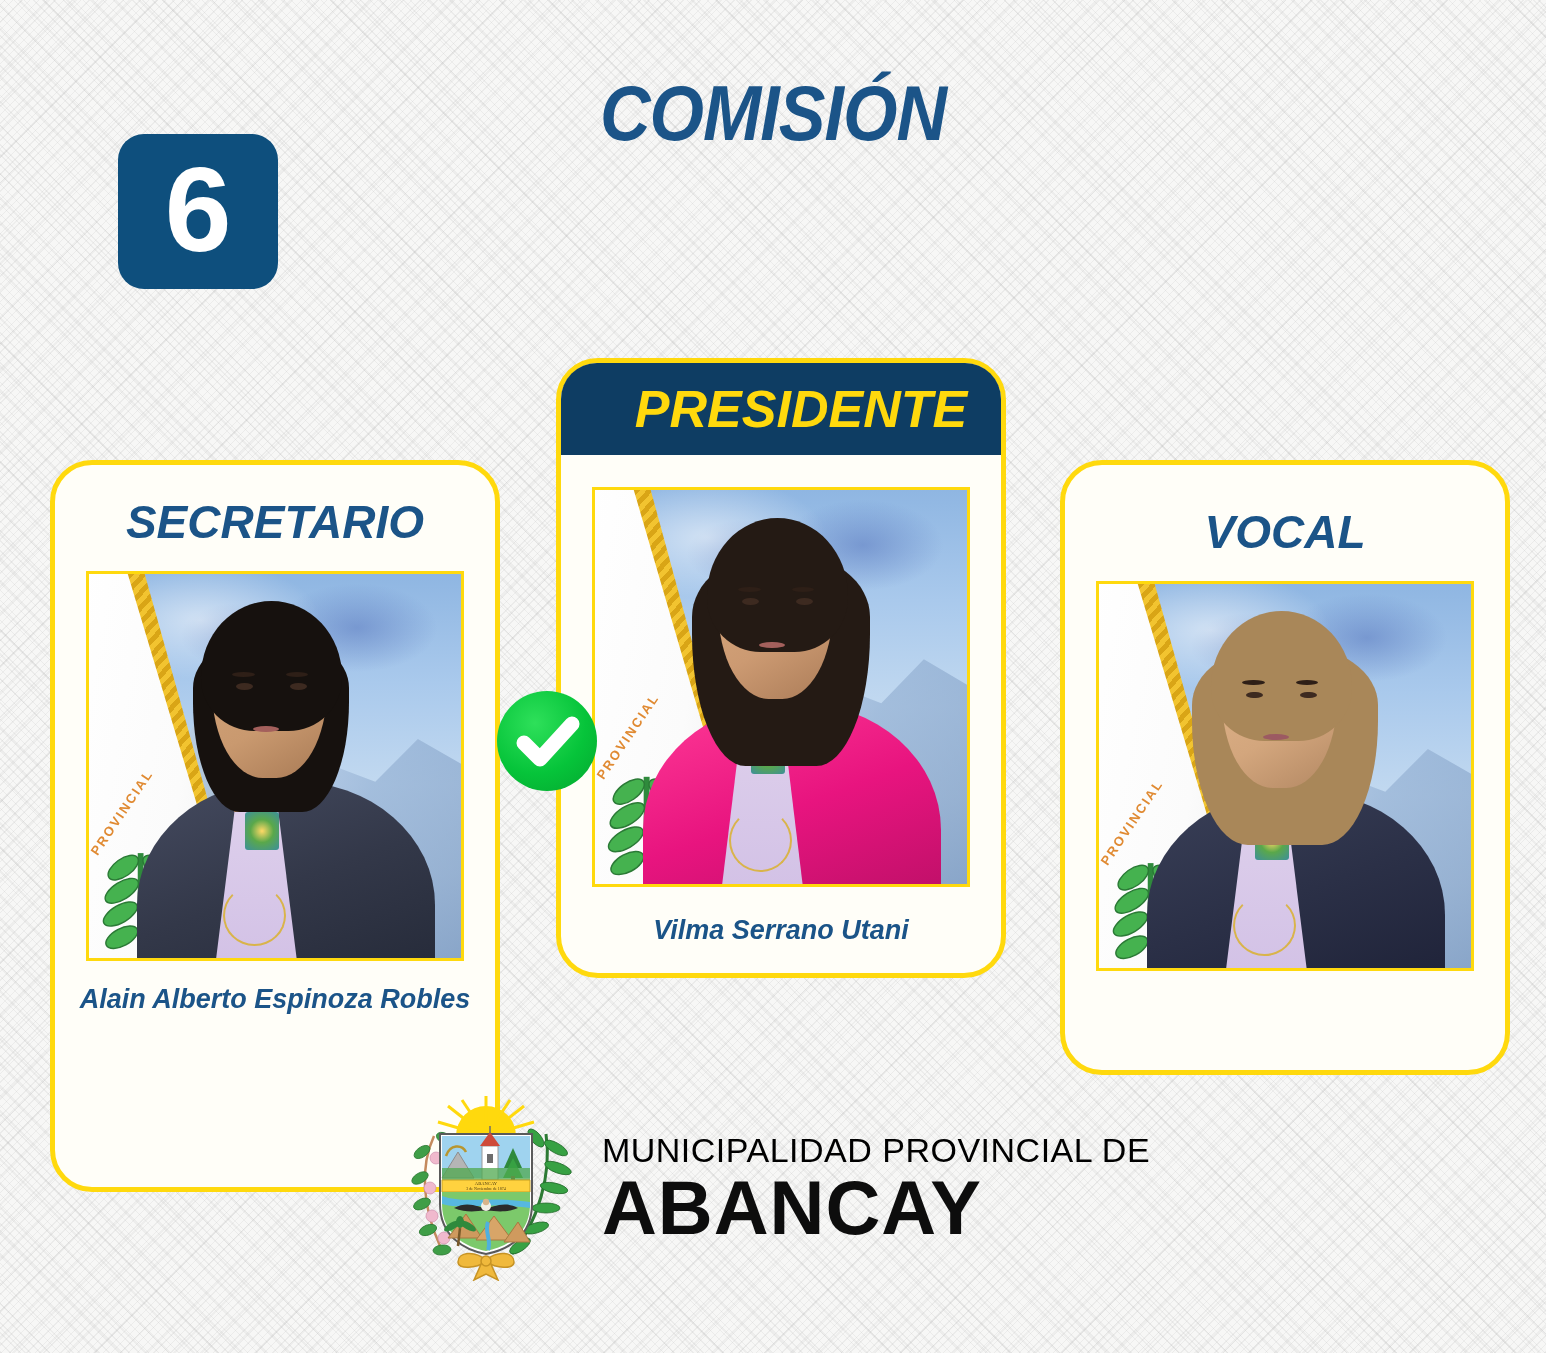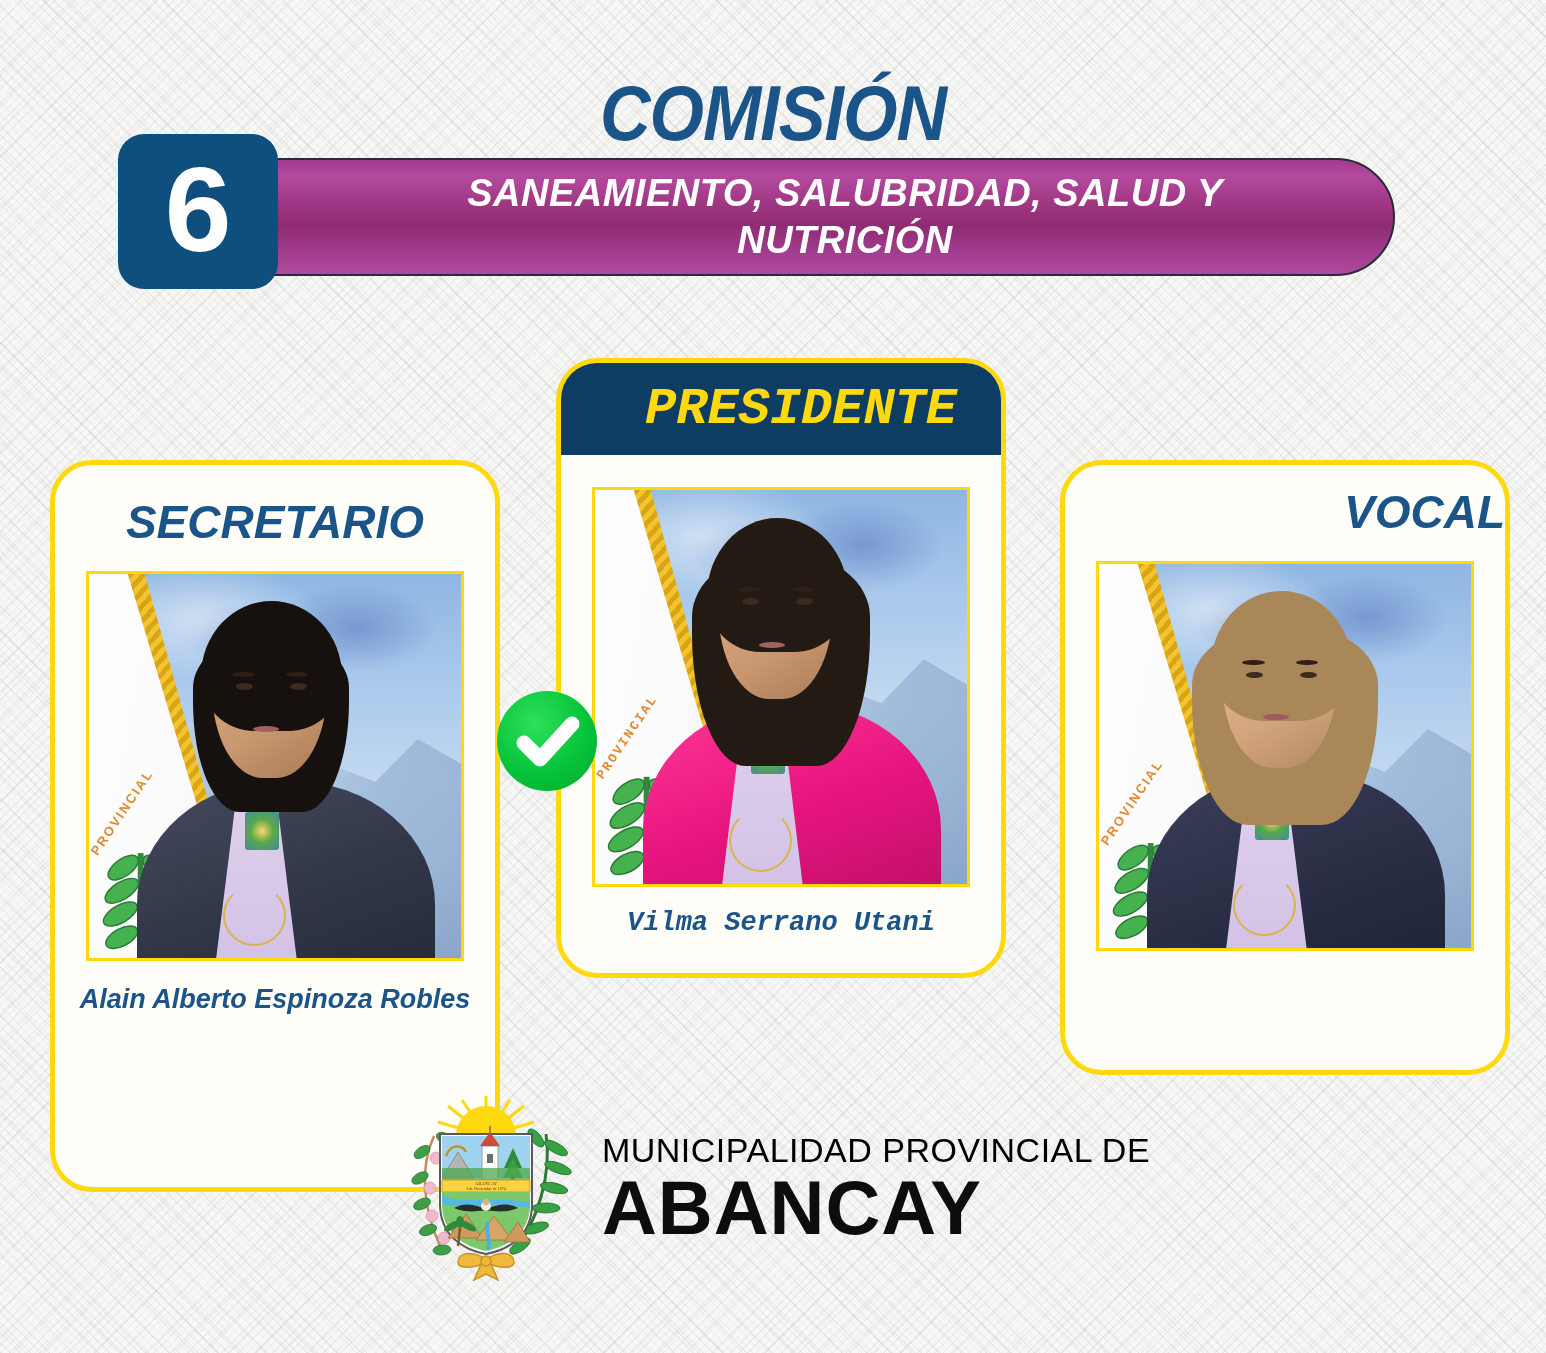--- a/index.html
+++ b/index.html
@@ -307,24 +307,20 @@
 <body>
 
 <div id="header-area">
 
   <div id="comision-title">COMISIÓN</div>
 
   <div id="number-badge">
     <div id="number-badge-value">6</div>
   </div>
 
-  <div id="topic-pill">
-    <div id="topic-pill-label">SANEAMIENTO, SALUBRIDAD, SALUD Y
-NUTRICIÓN</div>
-  </div>
 
 </div>
 
 <div id="cards-row">
 
   <div class="member-card" style="left:50px; top:130px; width:450px; height:732px;">
     <div class="role-label" style="margin-top:30px;">SECRETARIO</div>
 
     <div class="photo-frame" style="margin:22px auto 0; width:378px; height:390px;">
       <div class="photo-bg"></div>
@@ -358,21 +354,21 @@
         <div class="brow" style="left:53%;  top:25.5%;"></div>
         <div class="eye" style="left:39.5%; top:28.5%;"></div>
         <div class="eye" style="left:54%;  top:28.5%;"></div>
         <div class="mouth" style="left:44%; top:39.5%;"></div>
       </div>
     </div>
 
     <div class="member-name" style="margin-top:22px;">Alain Alberto Espinoza Robles</div>
   </div>
 
-  <div class="member-card" style="left:556px; top:28px; width:450px; height:620px;font-family:Liberation Mono, monospace;">
+  <div class="member-card" style="left:556px; top:28px; width:450px; height:620px;">
     <div id="president-banner">
       <div id="president-banner-label">PRESIDENTE</div>
     </div>
 
     <div class="photo-frame" style="margin:124px auto 0; width:378px; height:400px;">
       <div class="photo-bg"></div>
       <div class="photo-mountain"></div>
       <div class="photo-flag"></div>
       <div class="photo-flag-trim"></div>
       <div class="photo-flag-text">PROVINCIAL</div>
@@ -399,31 +395,31 @@
         <div class="subj-head" style="background:linear-gradient(150deg,#dcae82 0%,#cc9a72 60%,#ab7c58 100%);"></div>
         <div class="subj-hair" style="background:#241a14;"></div>
         <div class="brow" style="left:38.5%; top:24.5%;"></div>
         <div class="brow" style="left:53%;  top:24.5%;"></div>
         <div class="eye" style="left:39.5%; top:27.5%;"></div>
         <div class="eye" style="left:54%;  top:27.5%;"></div>
         <div class="mouth" style="left:44%; top:38.5%;"></div>
       </div>
     </div>
 
-    <div class="member-name" style="margin-top:20px;">Vilma Serrano Utani</div>
+    <div class="member-name" style="margin-top:27px;">Vilma Serrano Utani</div>
   </div>
 
   <div id="check-badge">
     <svg viewBox="0 0 100 100" width="100" height="100">
       <path d="M27 52 L43 68 L75 33" stroke="#ffffff" stroke-width="15" fill="none" stroke-linecap="round" stroke-linejoin="round"></path>
     </svg>
   </div>
 
   <div class="member-card" style="left:1060px; top:130px; width:450px; height:615px;">
-    <div class="role-label" style="margin-top:20px;text-align:right;">VOCAL</div>
+    <div class="role-label" style="margin-top:40px;">VOCAL</div>
 
     <div class="photo-frame" style="margin:22px auto 0; width:378px; height:390px;">
       <div class="photo-bg"></div>
       <div class="photo-mountain"></div>
       <div class="photo-flag"></div>
       <div class="photo-flag-trim"></div>
       <div class="photo-flag-text">PROVINCIAL</div>
       <svg class="photo-laurel" viewBox="0 0 60 90">
         <path d="M30 90 L30 18" stroke="#2f8a3c" stroke-width="4" fill="none"></path>
         <g fill="#45b24f" stroke="#2b7a36" stroke-width="1">

